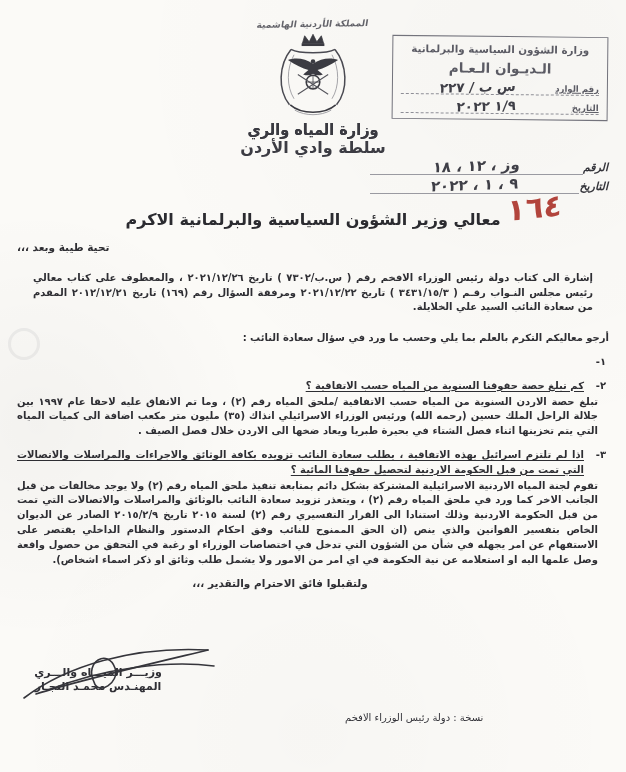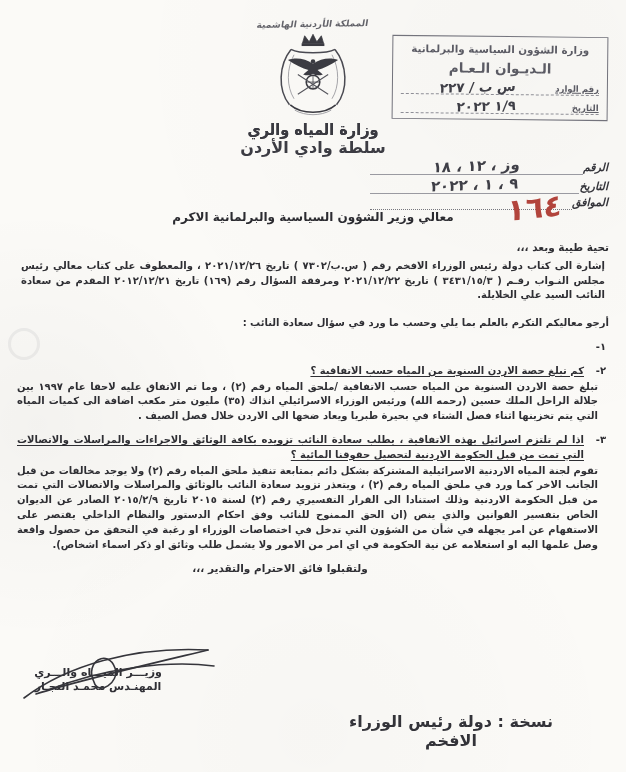--- a/index.html
+++ b/index.html
@@ -36,38 +36,38 @@
   .stamp-row .s-val{flex:1;text-align:center;font-size:13.5px;line-height:14px;}
   .hand{color:#3f3f47;font-weight:bold;transform:skewX(-7deg) rotate(-2deg);display:inline-block;}
   
   .ref{position:absolute;top:158px;right:18px;width:238px;font-size:11px;font-weight:bold;color:#34343a;}
   .ref-row{display:flex;align-items:flex-end;margin-bottom:2px;}
   .ref-row .r-label{white-space:nowrap;padding-bottom:1px;font-style:italic;}
   .ref-row .r-val{flex:1;text-align:center;border-bottom:1px solid #9a9aa1;font-size:15px;line-height:16px;}
   .ref-row.blank .r-val{border-bottom:1.5px dotted #77777e;height:13px;}
   .red-num{position:absolute;top:190px;right:64px;color:#b2443c;font-size:30px;font-weight:bold;transform:rotate(-6deg) skewX(-8deg);letter-spacing:4px;}
   
-  .addressee{position:absolute;top:210px;width:100%;text-align:center;font-size:12px;font-weight:bold;color:#2b2b30;margin-left:45px;}
+  .addressee{position:absolute;top:210px;width:100%;text-align:center;font-size:16px;font-weight:bold;color:#2b2b30;margin-left:45px;}
   .body{position:absolute;top:240px;right:17px;left:17px;font-size:10px;font-weight:bold;line-height:14.8px;text-align:justify;color:#2e2e33;}
-  .greeting{text-align:right;margin-bottom:2px;font-size:10.5px;}
-  .intro{margin:4px;}
+  .greeting{text-align:left;margin-bottom:2px;font-size:10.5px;}
+  .intro{margin:16px;}
   .lead{margin-top:13px;}
   .items{margin-top:9px;}
   .item{margin-bottom:9px;padding-right:3px;}
   .qline{display:flex;}
   .num{flex:none;width:22px;}
   .qtext{text-decoration:underline;text-underline-offset:2px;text-decoration-thickness:1px;}
   .answer{margin:1px 8px 0 0;text-align:justify;}
   .closing{margin-top:3px;text-align:center;transform:translateX(-33px);font-size:10.5px;}
   
   .signature{position:absolute;left:12px;top:666px;width:172px;text-align:center;font-size:11px;font-weight:bold;color:#2f2f35;}
   .sig-title{letter-spacing:.5px;}
   .sig-name{margin-top:1px;}
   .scrawl{position:absolute;left:-4px;top:-34px;pointer-events:none;}
-  .footer{position:absolute;left:345px;top:712px;width:212px;text-align:center;font-size:16px;font-weight:bold;color:#333339;}
+  .footer{position:absolute;left:345px;top:712px;width:212px;text-align:left;font-size:10px;font-weight:normal;color:#333339;}
   .artifact{position:absolute;left:8px;top:328px;width:26px;height:26px;border-radius:50%;border:3px solid rgba(120,120,128,.10);}
 </style>
 </head>
 <body>
 
 <div class="page">
 
   <div class="emblem-block">
     <span class="kingdom-script">المملكة الأردنية الهاشمية</span>
     <svg class="emblem-svg" width="92" height="88" viewBox="0 0 120 116">
@@ -105,45 +105,41 @@
 
   <div class="ref">
     <div class="ref-row">
       <span class="r-label">الرقم</span>
       <span class="r-val"><span class="hand">وز ، ١٢ ، ١٨</span></span>
     </div>
     <div class="ref-row">
       <span class="r-label">التاريخ</span>
       <span class="r-val"><span class="hand">٩ ، ١ ، ٢٠٢٢</span></span>
     </div>
-    <div class="ref-row blank">
-      <span class="r-label">الموافق</span>
-      <span class="r-val"></span>
-    </div>
   </div>
 
   <div class="red-num">١٦٤</div>
 
   <div class="addressee">معالي وزير الشؤون السياسية والبرلمانية الاكرم</div>
 
   <div class="body">
     <div class="greeting">تحية طيبة وبعد ،،،</div>
     <p class="intro">إشارة الى كتاب دولة رئيس الوزراء الافخم رقم ( س.ب/٧٣٠٢ ) تاريخ ٢٠٢١/١٢/٢٦ ، والمعطوف على كتاب معالي رئيس مجلس النـواب رقـم ( ٣٤٣١/١٥/٣ ) تاريخ ٢٠٢١/١٢/٢٢ ومرفقة السؤال رقم (١٦٩) تاريخ ٢٠١٢/١٢/٢١ المقدم من سعادة النائب السيد علي الخلايلة.</p>
     <div class="lead">أرجو معاليكم التكرم بالعلم بما يلي وحسب ما ورد في سؤال سعادة النائب :</div>
 
     <div class="items">
       <div class="item">
         <div class="qline">
           <span class="num">١-</span>
         </div>
       </div>
       <div class="item">
         <div class="qline">
           <span class="num">٢-</span>
-          <span class="qtext">كم تبلغ حصة الاردن السنوية من المياه حسب الاتفاقية ؟</span>
+          <span class="qtext">كم تبلغ حصة حقوقنا السنوية من المياه حسب الاتفاقية ؟</span>
         </div>
         <div class="answer">تبلغ حصة الاردن السنوية من المياه حسب الاتفاقية /ملحق المياه رقم (٢) ، وما تم الاتفاق عليه لاحقا عام ١٩٩٧ بين جلالة الراحل الملك حسين (رحمه الله) ورئيس الوزراء الاسرائيلي انذاك (٣٥) مليون متر مكعب اضافة الى كميات المياه التي يتم تخزينها اثناء فصل الشتاء في بحيرة طبريا ويعاد ضخها الى الاردن خلال فصل الصيف .</div>
       </div>
       <div class="item">
         <div class="qline">
           <span class="num">٣-</span>
           <span class="qtext">اذا لم تلتزم اسرائيل بهذه الاتفاقية ، يطلب سعادة النائب تزويده بكافة الوثائق والاجراءات والمراسلات والاتصالات التي تمت من قبل الحكومة الاردنية لتحصيل حقوقنا المائية ؟</span>
         </div>
         <div class="answer">تقوم لجنة المياه الاردنية الاسرائيلية المشتركة بشكل دائم بمتابعة تنفيذ ملحق المياه رقم (٢) ولا يوجد مخالفات من قبل الجانب الاخر كما ورد في ملحق المياه رقم (٢) ، ويتعذر تزويد سعادة النائب بالوثائق والمراسلات والاتصالات التي تمت من قبل الحكومة الاردنية وذلك استنادا الى القرار التفسيري رقم (٢) لسنة ٢٠١٥ تاريخ ٢٠١٥/٢/٩ الصادر عن الديوان الخاص بتفسير القوانين والذي ينص (ان الحق الممنوح للنائب وفق احكام الدستور والنظام الداخلي يقتصر على الاستفهام عن امر يجهله في شأن من الشؤون التي تدخل في اختصاصات الوزراء او رغبة في التحقق من حصول واقعة وصل علمها اليه او استعلامه عن نية الحكومة في اي امر من الامور ولا يشمل طلب وثائق او ذكر اسماء اشخاص).</div>
       </div>

